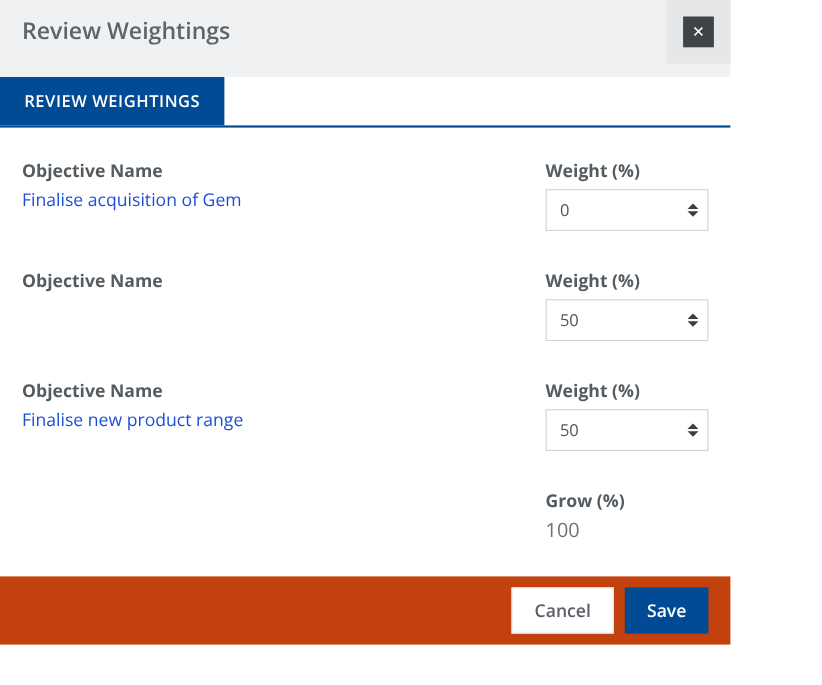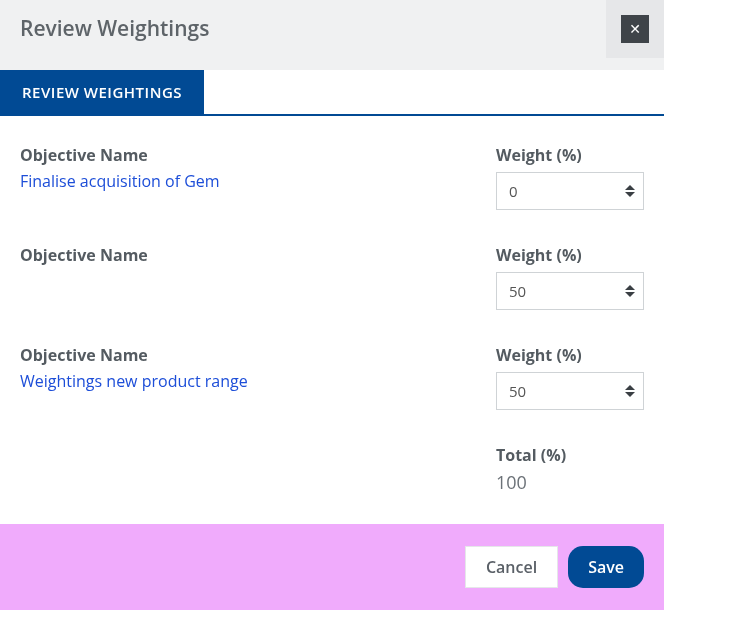--- a/index.html
+++ b/index.html
@@ -135,22 +135,22 @@
   }
   .total-block {
     width: 148px;
   }
   .total-value {
     color: #6c7278;
     font-size: 18px;
     margin-top: 4px;
   }
   .footer {
-    background: #f0abfc;
-    padding: 22px 20px;
+    background: #c2410c;
+    padding: 10px 20px;
     display: flex;
     justify-content: flex-end;
     gap: 10px;
   }
   .btn {
     height: 42px;
     padding: 0 20px;
     font-size: 16px;
     font-weight: 600;
     border: none;
@@ -158,21 +158,20 @@
     font-family: inherit;
   }
   .btn-cancel {
     background: #fff;
     color: #5a6067;
     border: 1px solid #e5e7e9;
   }
   .btn-save {
     background: #014a94;
     color: #fff;
-    border-radius: 15px;
   }
 </style>
 </head>
 <body>
 
 <div class="dialog">
 
   <div class="header">
     <div class="header-title">Review Weightings</div>
     <div class="close-wrap">
@@ -217,37 +216,37 @@
             <div class="spinner-up"></div>
             <div class="spinner-down"></div>
           </div>
         </div>
       </div>
     </div>
 
     <div class="row">
       <div class="left-col">
         <div class="label">Objective Name</div>
-        <div class="value-text">Weightings new product range</div>
+        <div class="value-text">Finalise new product range</div>
       </div>
       <div class="right-col">
         <div class="label">Weight (%)</div>
         <div class="num-input-wrap">
           <input type="text" class="num-input" value="50" style="">
           <div class="spinner">
             <div class="spinner-up"></div>
             <div class="spinner-down"></div>
           </div>
         </div>
       </div>
     </div>
 
     <div class="total-row">
       <div class="total-block">
-        <div class="label">Total (%)</div>
+        <div class="label">Grow (%)</div>
         <div class="total-value">100</div>
       </div>
     </div>
 
   </div>
 
   <div class="footer">
     <button class="btn btn-cancel">Cancel</button>
     <button class="btn btn-save">Save</button>
   </div>

